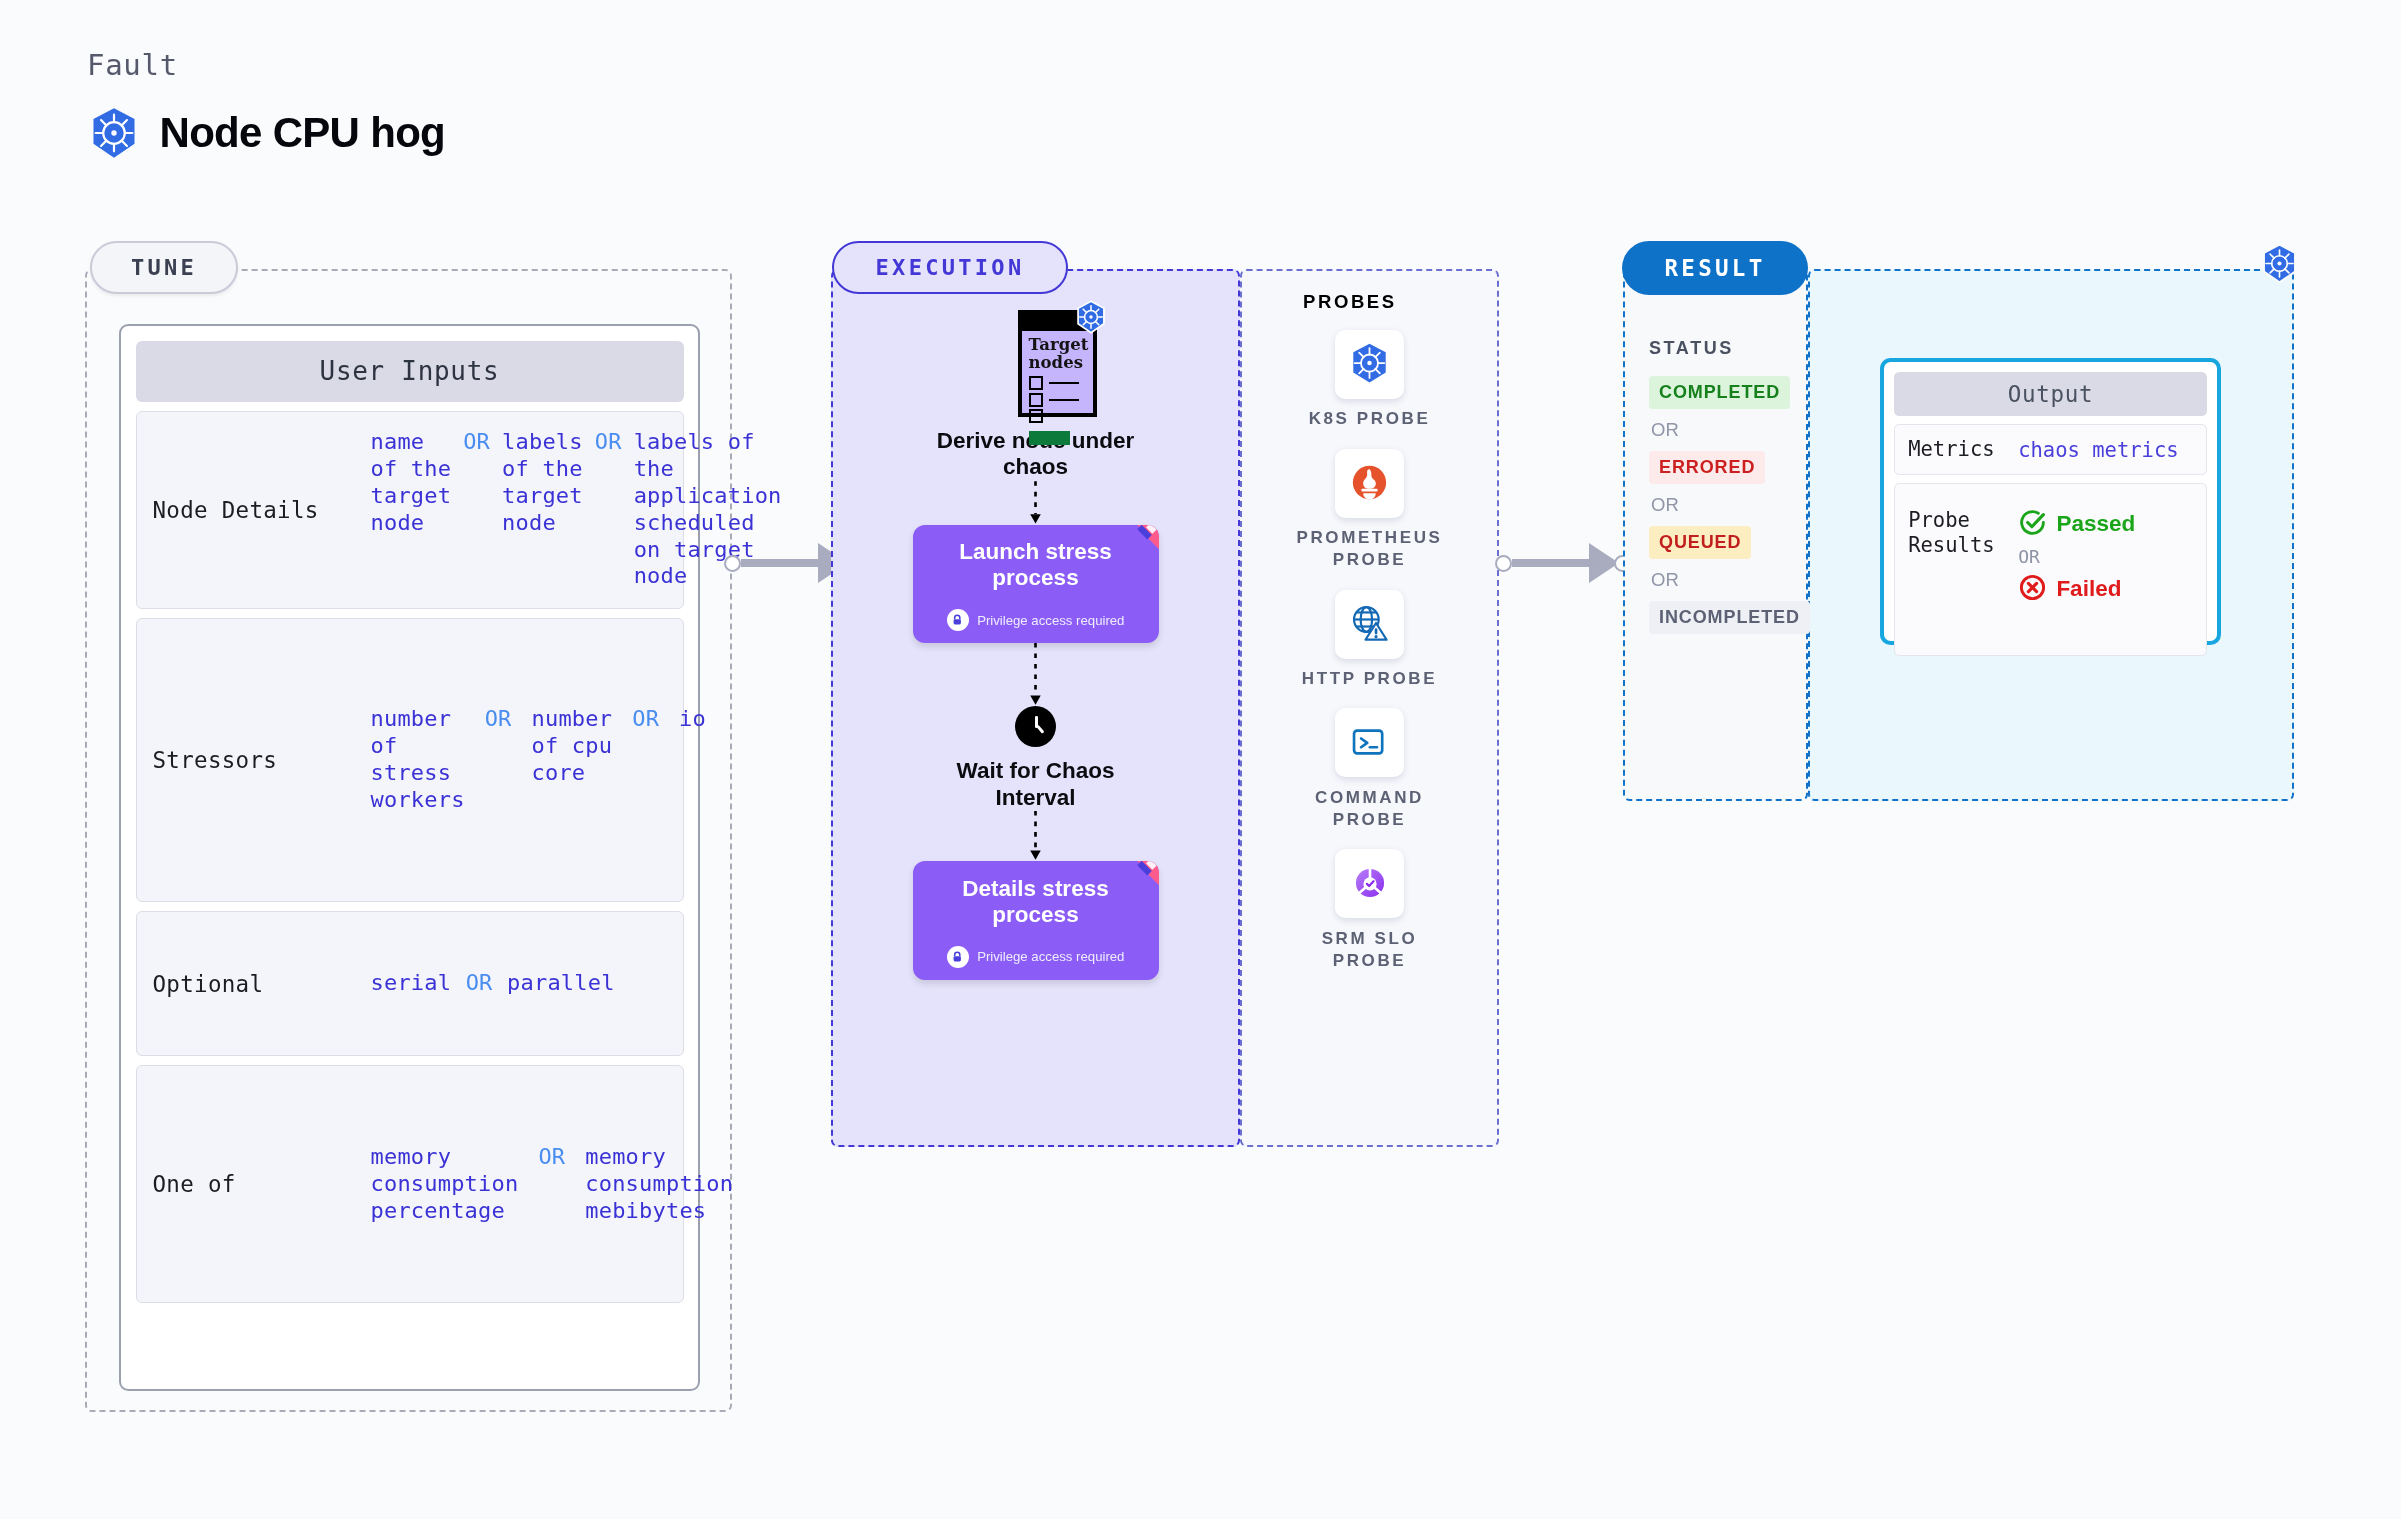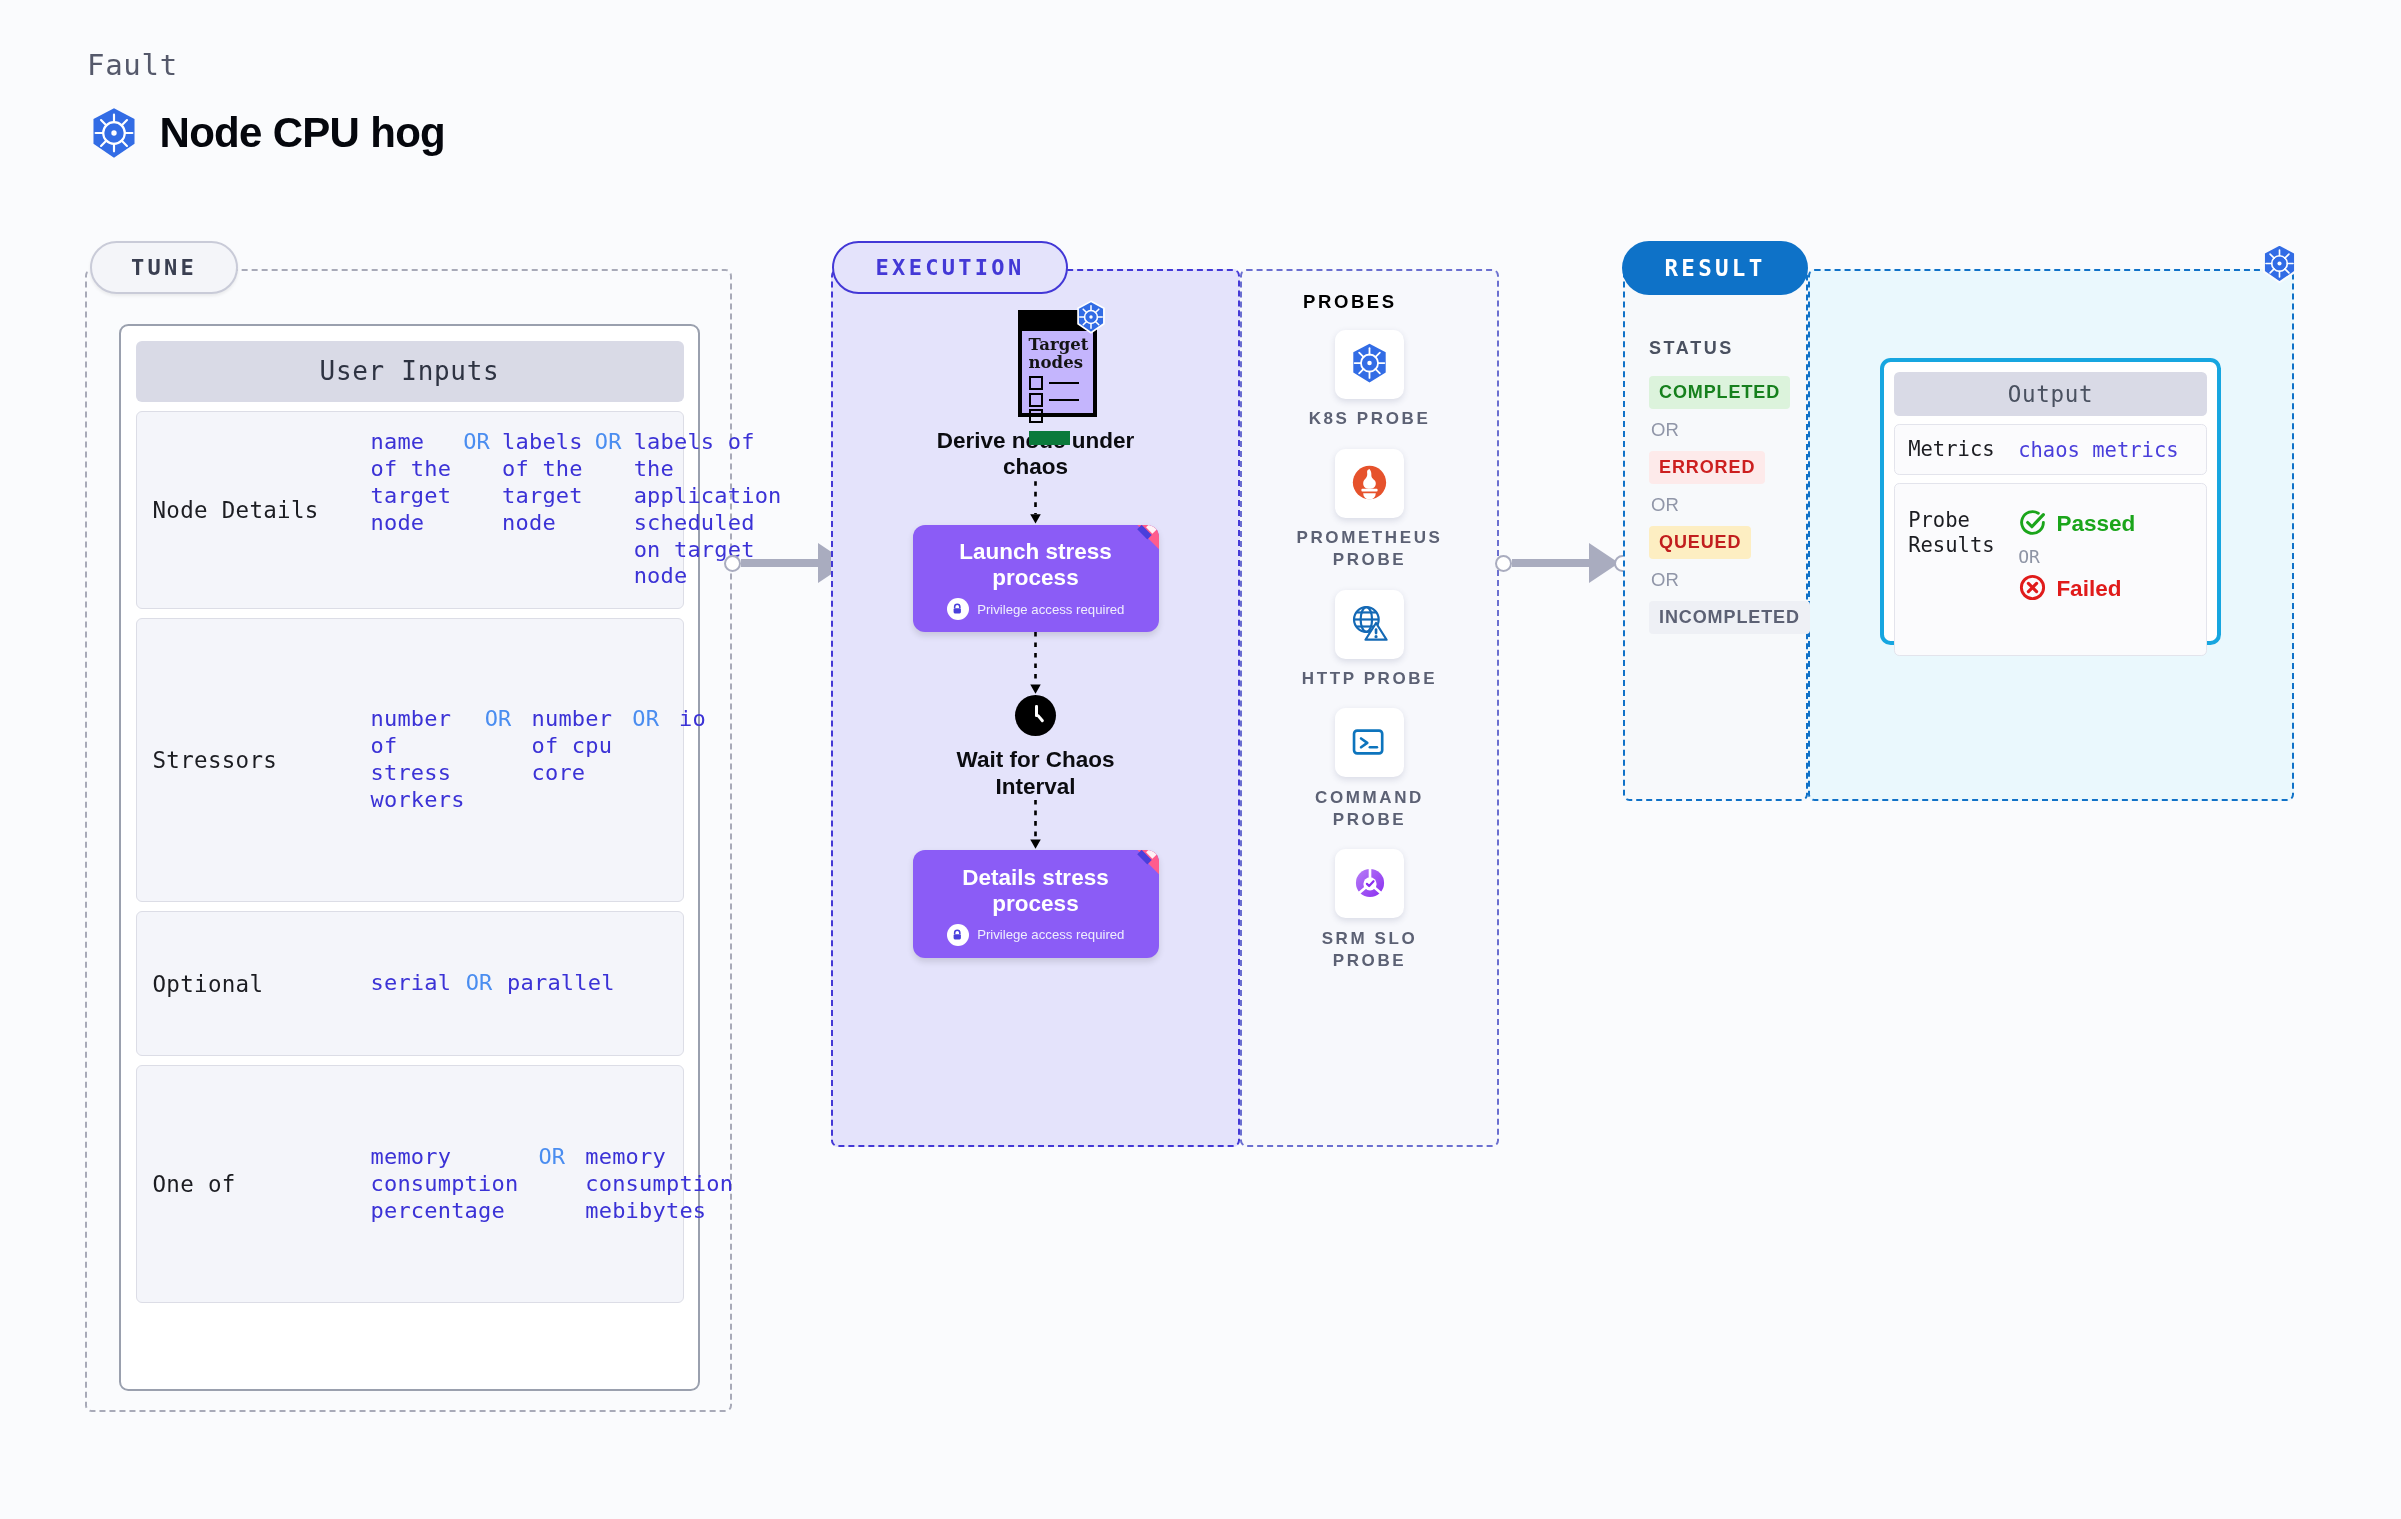--- a/index.html
+++ b/index.html
@@ -131,21 +131,21 @@
     position: relative; width: 246px; border-radius: 12px;
     background: #8b5cf6; padding: 14.5px 13.2px 12px;
     display: flex; flex-direction: column; align-items: center;
     box-shadow: 0 3.3px 6.6px rgba(0,0,0,.12);
     overflow: hidden;
   }
   .act-title {
     color: #fff; font-size: 22.5px; font-weight: 700;
     text-align: center; line-height: 1.16;
   }
-  .act-sub-row { display: flex; align-items: center; gap: 8.6px; margin-top: 7px; }
+  .act-sub-row { display: flex; align-items: center; gap: 8.6px; margin-top: 18px; }
   .lock-circ {
     width: 22px; height: 22px; border-radius: 50%; background: #fff;
     display: flex; align-items: center; justify-content: center;
   }
   .act-sub { color: #efeefd; font-size: 13.2px; }
   .chaos-corner { position: absolute; right: -1.3px; top: -4px; width: 38px; height: 33px; }
 
   .clock {
     width: 41px; height: 41px; border-radius: 50%; background: #000;
     position: relative;

